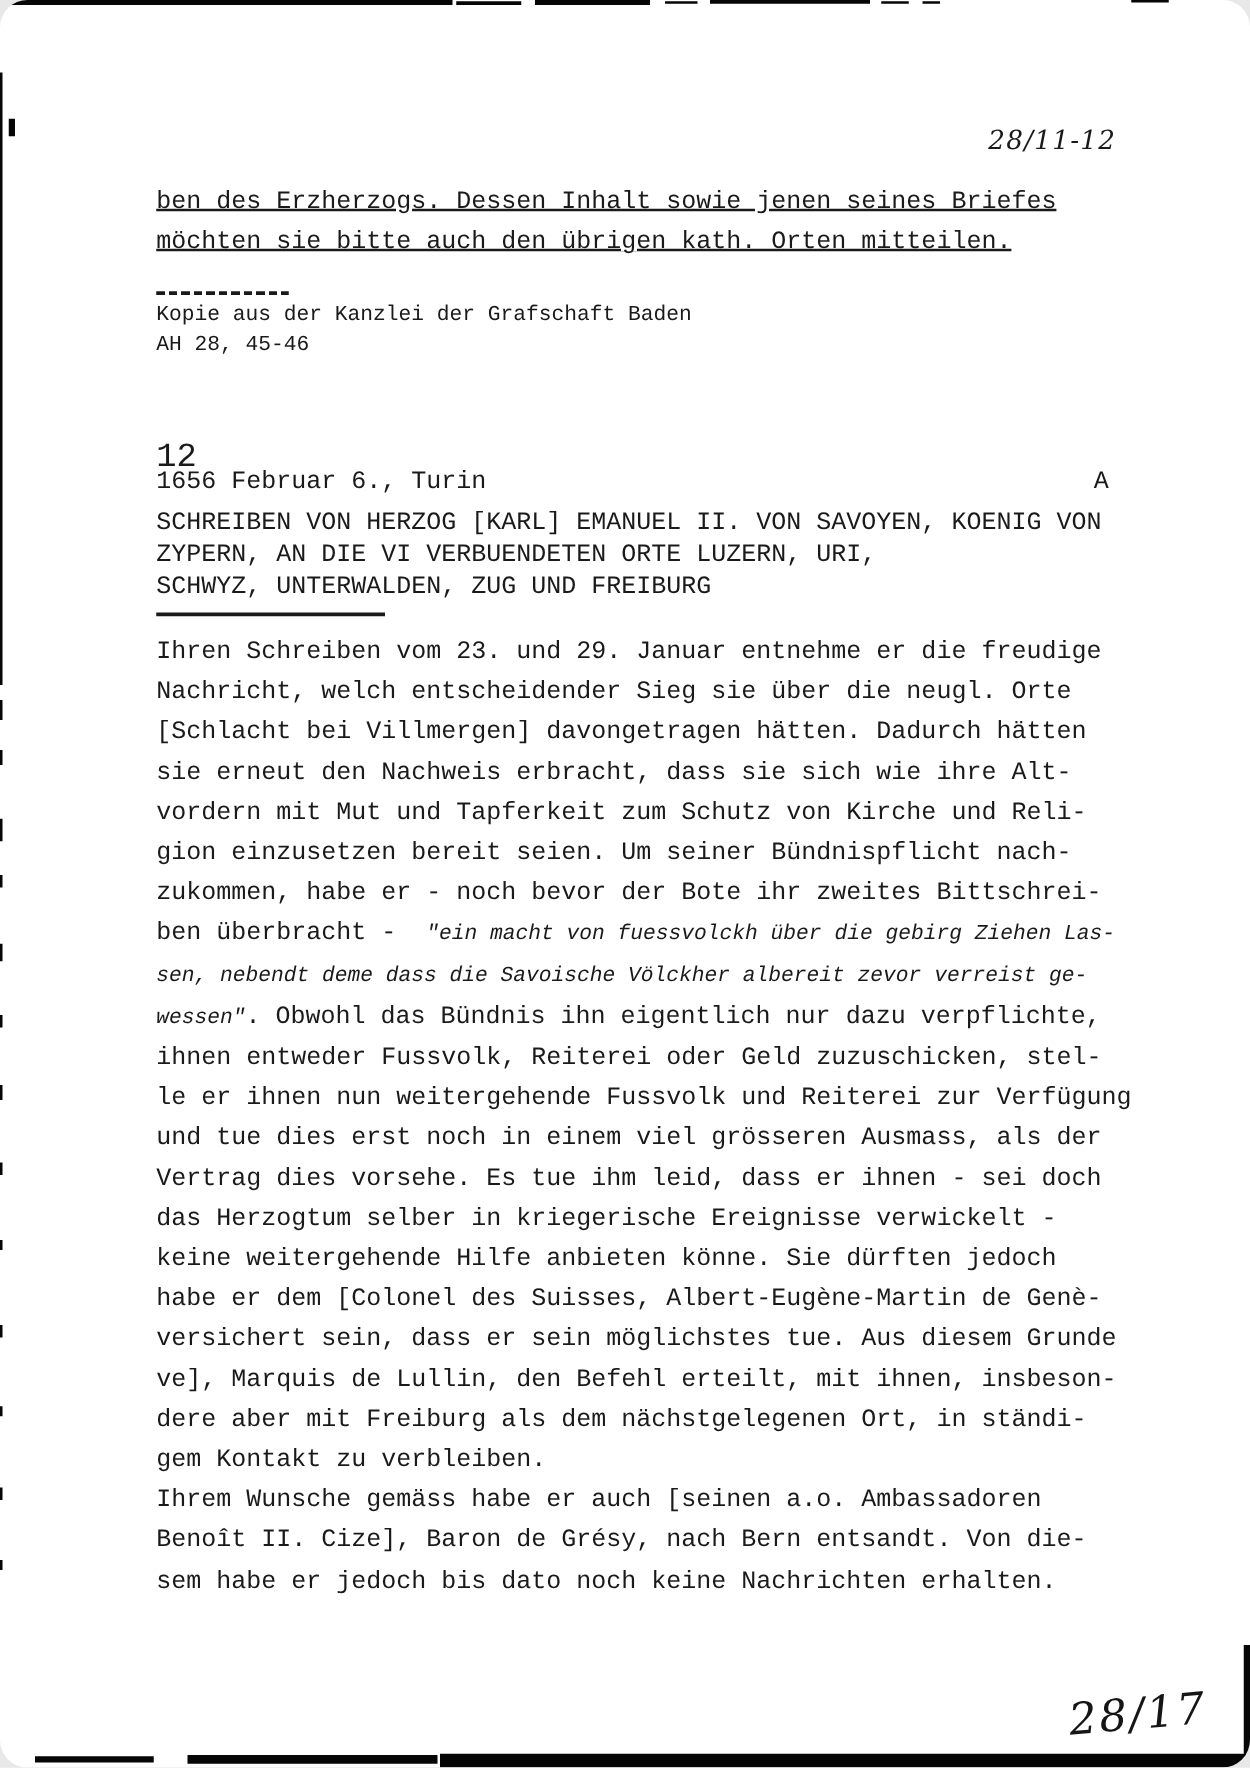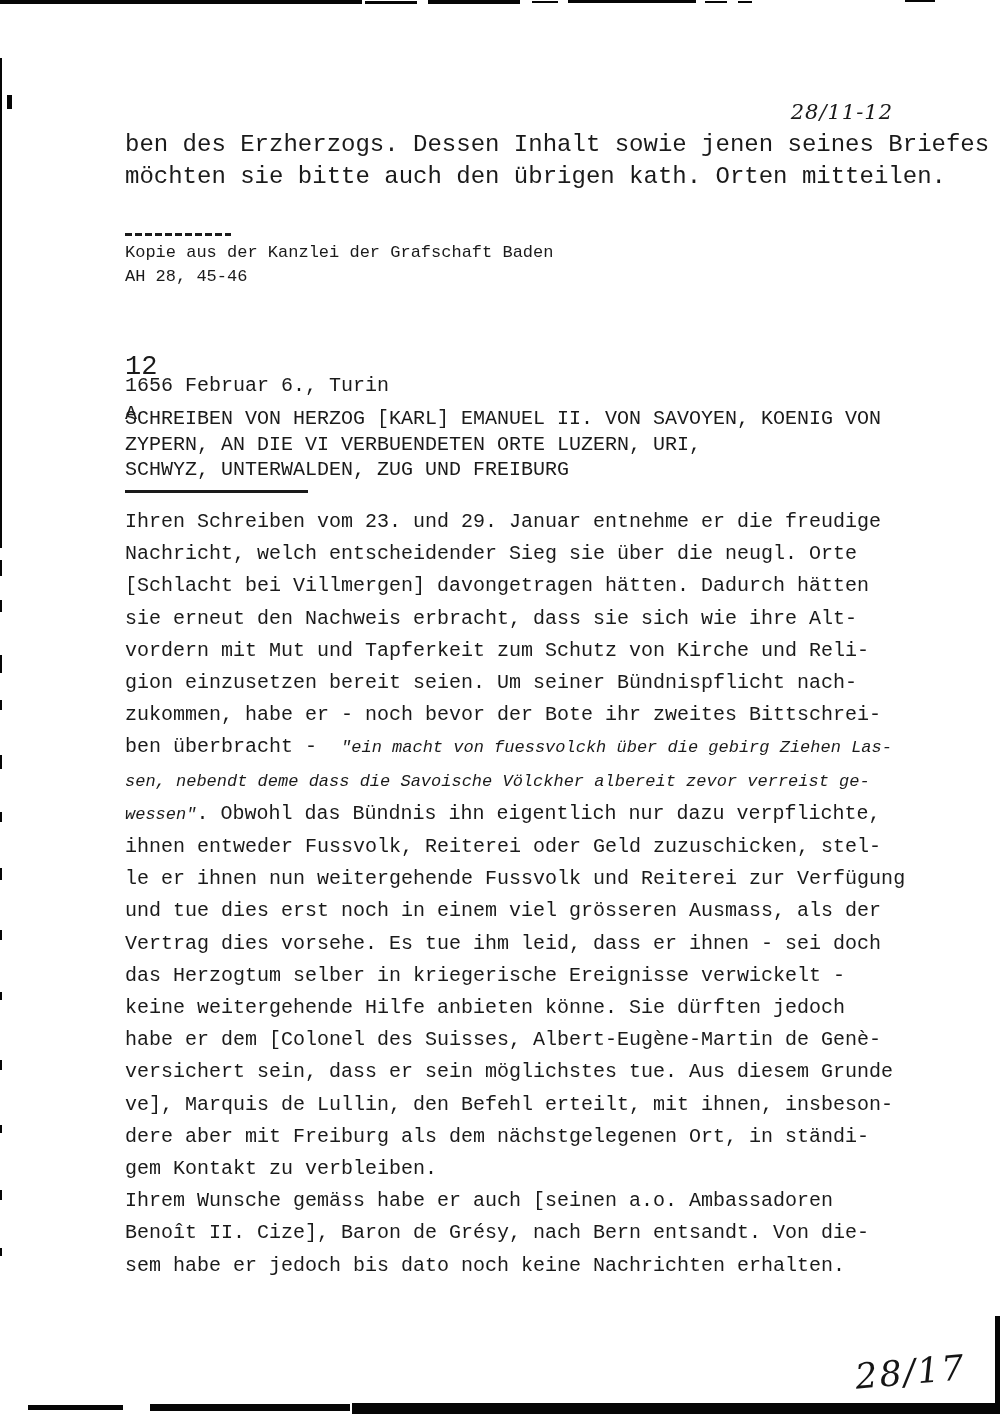--- a/index.html
+++ b/index.html
@@ -3,44 +3,45 @@
 <meta charset="utf-8">
 <style>
   html,body{margin:0;padding:0;background:#e8e8e8;}
   .page{
     position:relative;
     width:1000px;height:1414px;
     background:#ffffff;
     overflow:hidden;
     font-family:"Liberation Mono","DejaVu Sans Mono",monospace;
     color:#1a1a1a;
+    border-radius:22px;
   }
   .abs{position:absolute;}
   .line{white-space:pre;}
   .it{font-style:italic;font-size:17px;}
   
   .pageno{
     top:100px;left:125px;width:768px;
     text-align:right;
     font-family:"DejaVu Serif",serif;
     font-style:italic;
     font-size:21px;
     letter-spacing:1px;
   }
-  .intro{top:129px;left:125px;width:775px;font-size:24px;line-height:31.5px;}
+  .intro{top:146px;left:125px;width:775px;font-size:20px;line-height:31.5px;text-decoration:underline;}
   .rule-dashed{
     top:233px;left:125px;width:106px;height:2.5px;
     background:repeating-linear-gradient(90deg,#1a1a1a 0 7px,rgba(0,0,0,0) 7px 10px);
   }
   .source{top:241px;left:125px;width:600px;font-size:17px;line-height:24px;}
   .entryno{top:352px;left:125px;width:768px;text-align:left;font-size:27px;}
   .dateline{
     top:372px;left:125px;width:762px;
     display:flex;justify-content:space-between;
-    font-size:20px;line-height:28px;flex-direction:column;
+    font-size:20px;line-height:28px;
   }
   .heading{top:406px;left:125px;width:775px;font-size:20px;line-height:25.5px;}
   .heading .line:nth-child(n+2){}
   .rule-solid{top:490px;left:125px;width:183px;height:2.5px;background:#1a1a1a;}
   .bodytext{top:506px;left:125px;width:775px;font-size:20px;line-height:32.2px;}
   .handnote{
     top:1352px;left:855px;
     font-family:"DejaVu Serif",serif;
     font-style:italic;
     font-size:35px;

